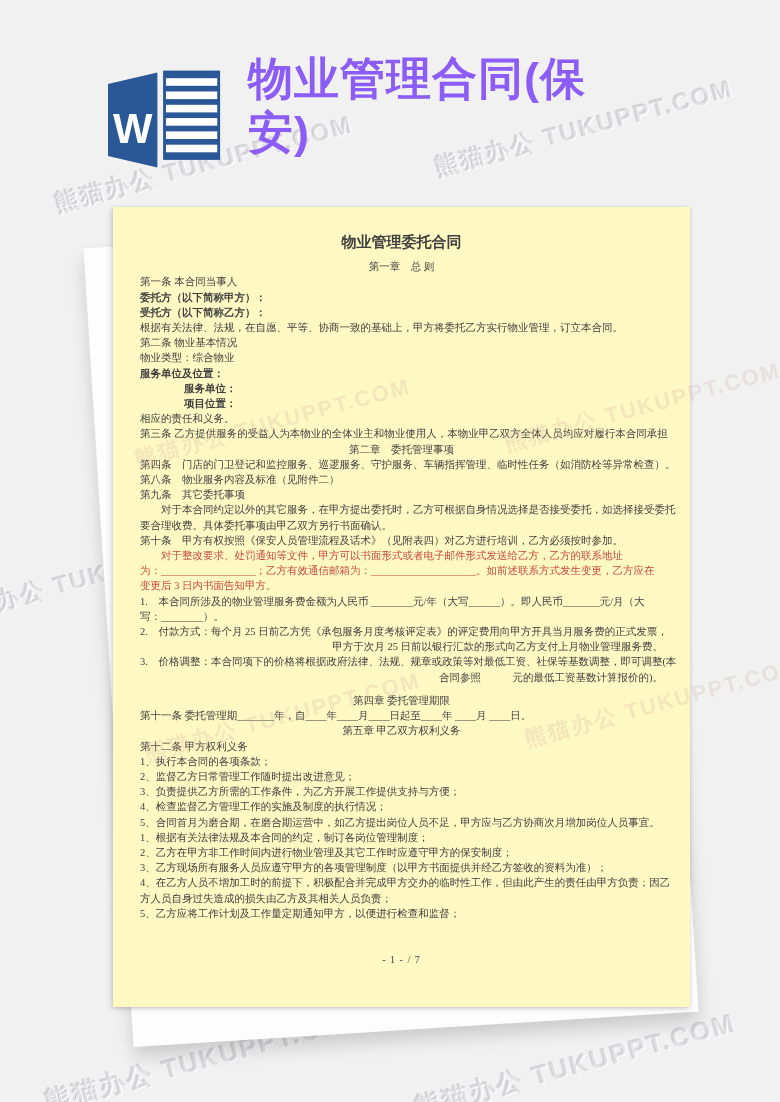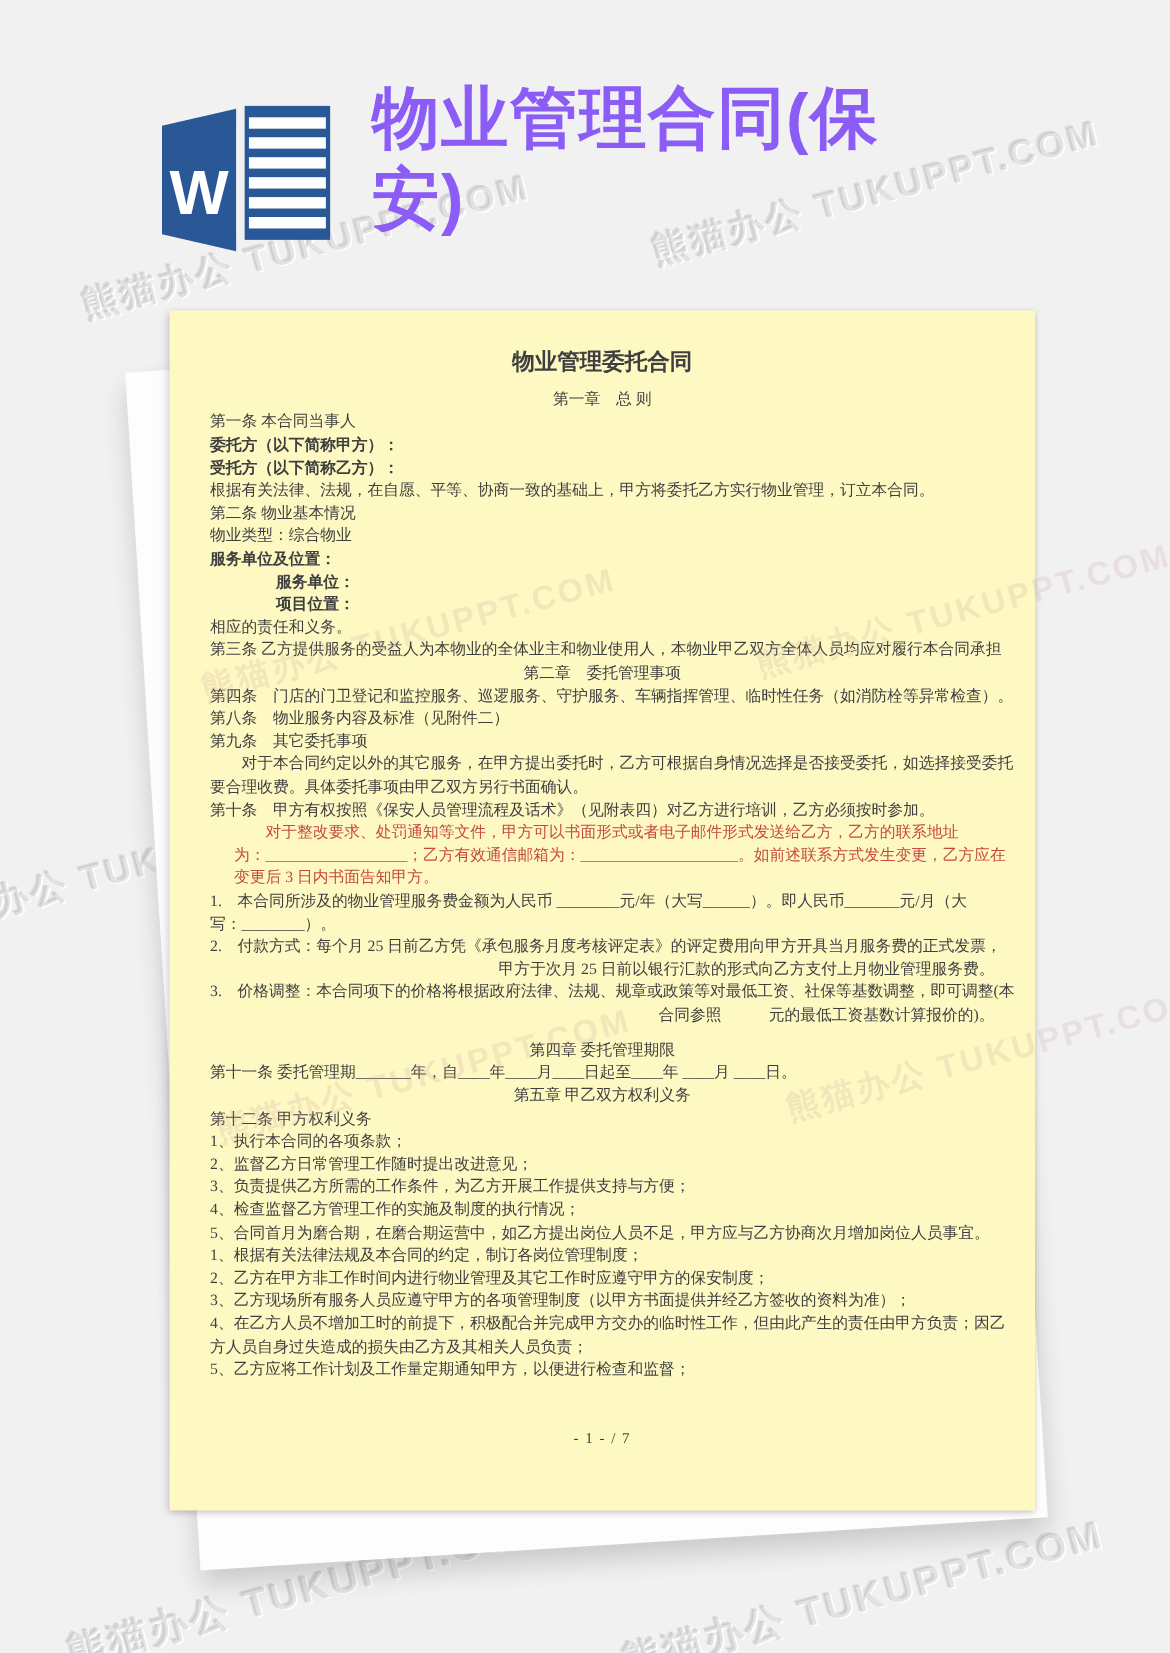--- a/index.html
+++ b/index.html
@@ -47,21 +47,21 @@
     font-family:"Liberation Serif","DejaVu Serif",serif;
     font-size:10.5px; line-height:15.2px; color:#3f3f3f;
   }
   .line { white-space:nowrap; overflow:visible; }
   .l-doc-title { text-align:center; font-weight:bold; font-size:15px; padding:4px 0 9px 0; }
   .l-chapter { text-align:center; }
   .l-gap-top { margin-top:8px; }
   .l-bold { font-weight:bold; }
   .l-bold-indent { font-weight:bold; padding-left:44px; }
   .l-indent2 { padding-left:14px;text-align:right; }
-  .l-red { color:#c64a42;margin-left:16px; }
+  .l-red { color:#c64a42; }
   .doc-footer {
     position:absolute; left:0; right:0; bottom:42px;
     text-align:center; font-family:"Liberation Serif","DejaVu Serif",serif;
     font-size:10px; color:#3f3f3f; letter-spacing:1px;
   }
 </style>
 </head>
 <body>
 
 <div class="canvas">

